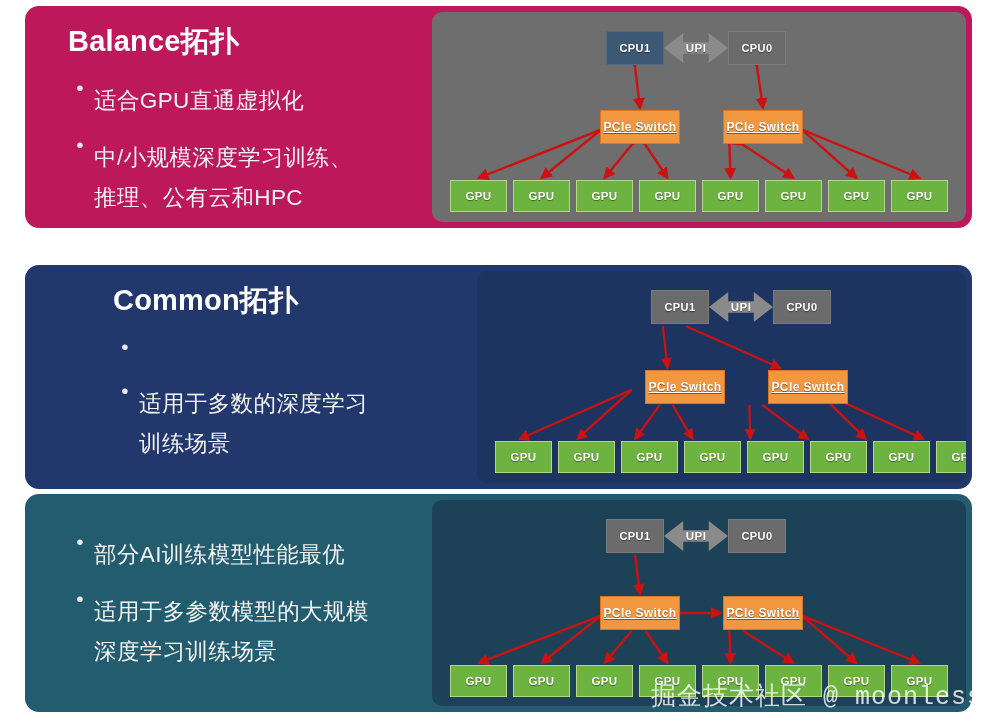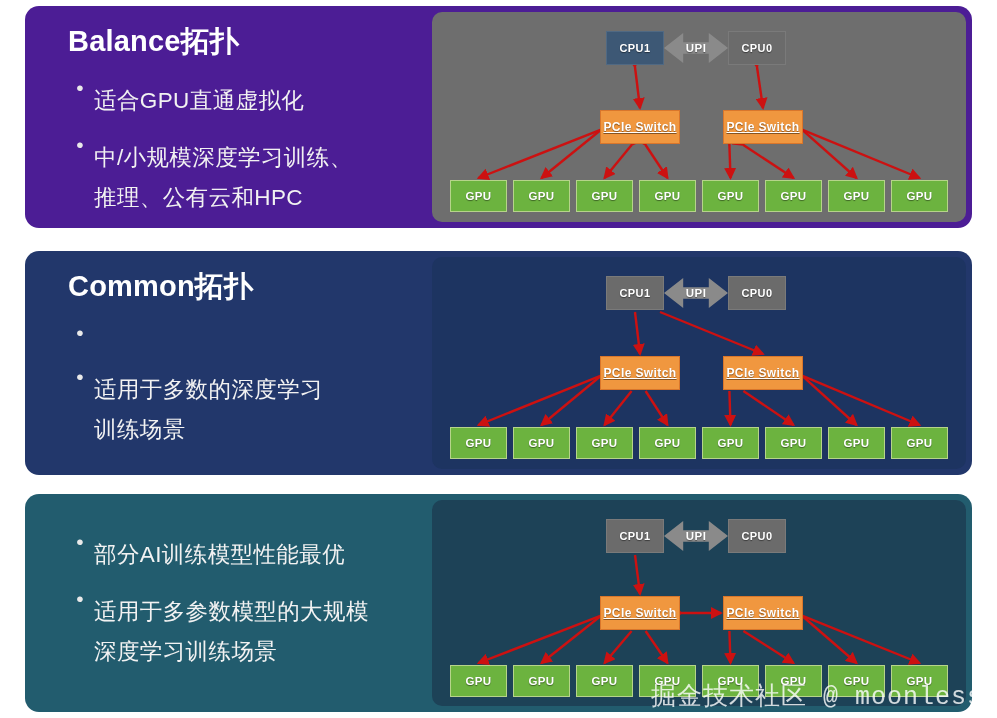--- a/index.html
+++ b/index.html
@@ -111,21 +111,21 @@
     z-index: 20;
     white-space: nowrap;
     pointer-events: none;
   }
 </style>
 </head>
 <body>
 
 <div id="root">
 
-  <div class="panel" id="panel-0" style="top: 6px; height: 222px; background: #4c1d95;">
+  <div class="panel" id="panel-0" style="top: 6px; height: 222px; background: #be185d;">
     <div class="panel-inner">
       <div class="text-col">
         <div class="panel-title">Balance拓扑</div>
         <div class="bullets">
           <div class="bullet">
             <span class="bullet-dot">•</span>
             <span class="bullet-text">适合GPU直通虚拟化</span>
           </div>
           <div class="bullet">
             <span class="bullet-dot">•</span>
@@ -167,21 +167,21 @@
             <div class="node gpu" style="left: 207px; top: 168px; width: 57px; height: 32px; background: rgb(108, 179, 63);">GPU</div>
             <div class="node gpu" style="left: 270px; top: 168px; width: 57px; height: 32px; background: rgb(108, 179, 63);">GPU</div>
             <div class="node gpu" style="left: 333px; top: 168px; width: 57px; height: 32px; background: rgb(108, 179, 63);">GPU</div>
             <div class="node gpu" style="left: 396px; top: 168px; width: 57px; height: 32px; background: rgb(108, 179, 63);">GPU</div>
             <div class="node gpu" style="left: 459px; top: 168px; width: 57px; height: 32px; background: rgb(108, 179, 63);">GPU</div>
           </div>
       </div>
     </div>
   </div>
 
-  <div class="panel" id="panel-1" style="top: 251px; height: 224px; background: rgb(34, 55, 107);">
+  <div class="panel" id="panel-1" style="top: 265px; height: 224px; background: rgb(34, 55, 107); padding-left: 45px;">
     <div class="panel-inner">
       <div class="text-col">
         <div class="panel-title">Common拓扑</div>
         <div class="bullets">
           <div class="bullet">
             <span class="bullet-dot">•</span>
           </div>
           <div class="bullet">
             <span class="bullet-dot">•</span>
             <span class="bullet-text" style="white-space:pre-line;">适用于多数的深度学习

